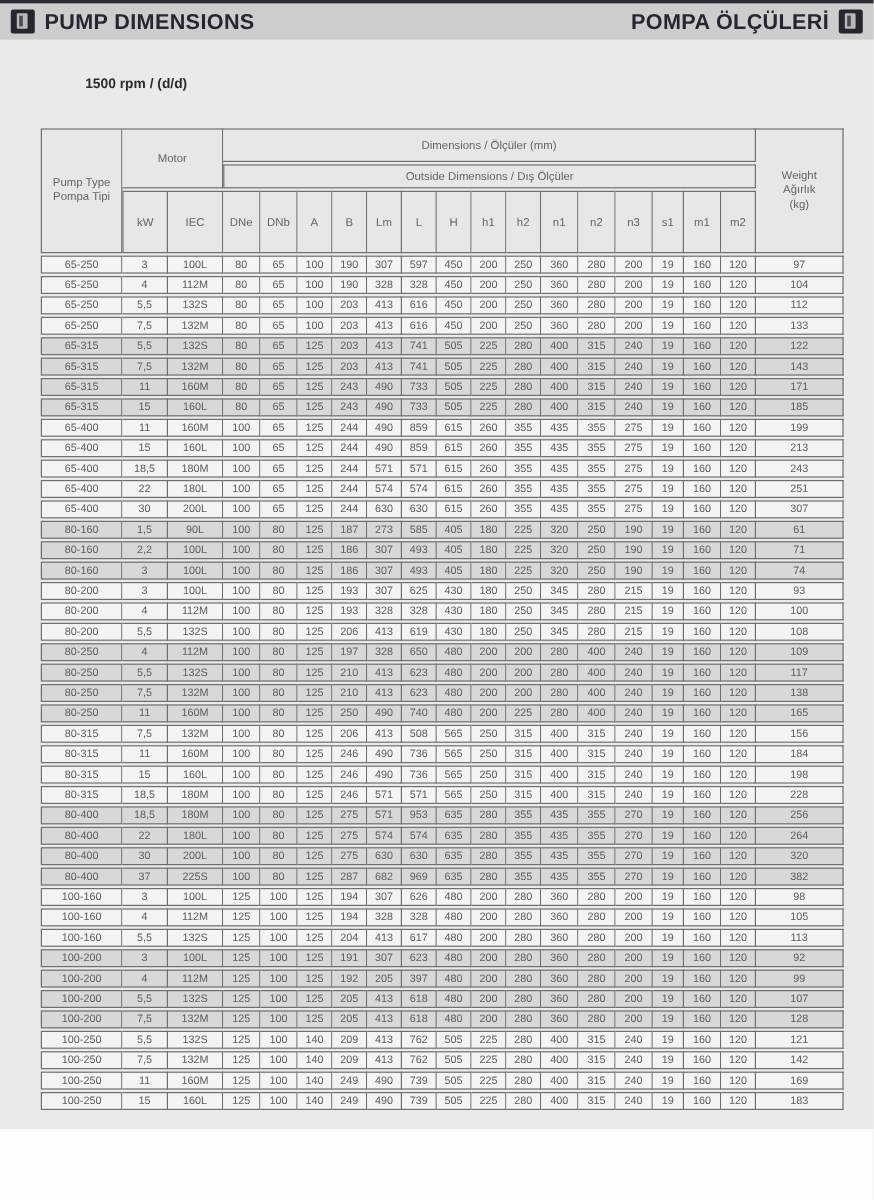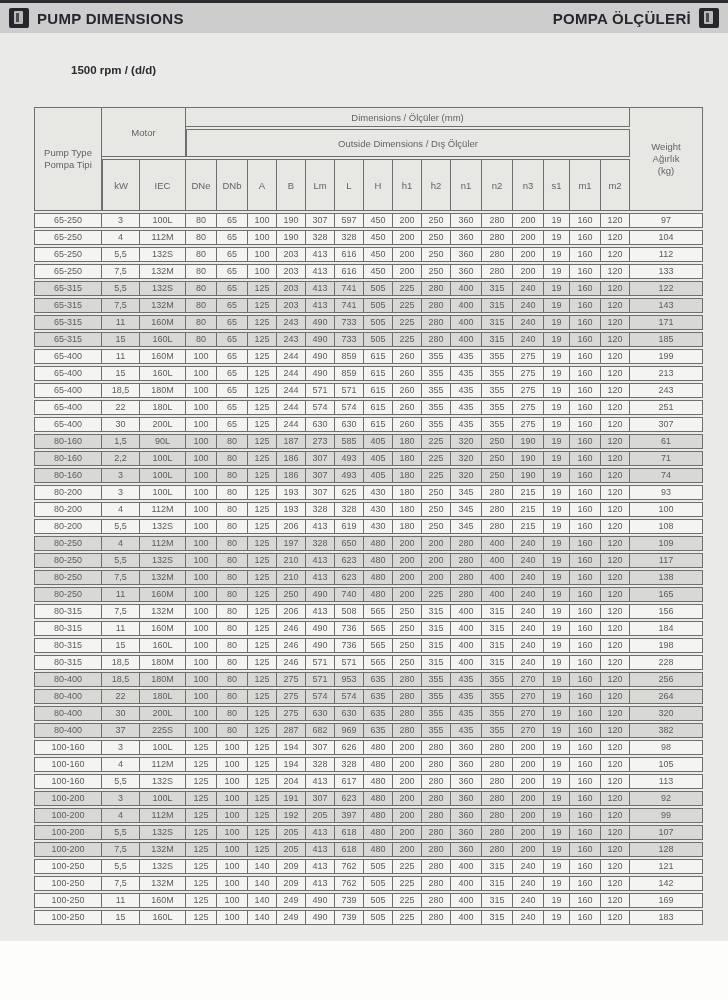--- a/index.html
+++ b/index.html
@@ -8,34 +8,34 @@
   }
   *{margin:0;padding:0;box-sizing:border-box;}
   html,body{width:728px;}
   body{width:728px;height:1000px;background:#fdfdfb;position:relative;
        font-family:"Liberation Sans", sans-serif;overflow:hidden;}
   .page{position:absolute;left:0;top:0;width:728px;height:941px;background:var(--page-bg);}
   .top-rule{position:absolute;left:0;top:0;width:728px;height:3px;background:#2b2b30;}
   .banner{position:absolute;left:0;top:3px;width:728px;height:30px;background:var(--banner-bg);
           display:flex;align-items:center;justify-content:space-between;padding:0 9px;}
   .banner-side{display:flex;align-items:center;gap:8px;}
-  .banner-title{font-size:15px;font-weight:bold;color:var(--ink);letter-spacing:.3px;}
+  .banner-title{font-size:18px;font-weight:bold;color:var(--ink);letter-spacing:.3px;}
   .mini-icon{width:20px;height:20px;background:#26262c;border-radius:2px;position:relative;flex:0 0 auto;}
   .mini-icon::before{content:"";position:absolute;left:5px;top:3px;width:9px;height:13px;
           background:#b9b9b9;border-radius:1px;}
   .mini-icon::after{content:"";position:absolute;left:7px;top:5px;width:3px;height:9px;background:#4a4a4f;}
   .subtitle{position:absolute;left:71px;top:64px;font-size:11.5px;font-weight:bold;color:#2b2b2f;}
   table{position:absolute;left:34px;top:105px;width:661px;table-layout:fixed;
         border-collapse:separate;border-spacing:0 2px;}
   th,td{border:1px solid var(--border);border-left:none;overflow:hidden;white-space:nowrap;}
   th:first-child,td:first-child{border-left:1px solid var(--border);}
   thead th{background:var(--header-bg);color:#636366;font-weight:normal;font-size:9.5px;
            text-align:center;vertical-align:middle;}
-  .h-row1 th{height:20px;}
-  .h-row2 th{height:28px;}
+  .h-row1 th{height:28px;}
+  .h-row2 th{height:20px;}
   .h-row3 th{height:52px;}
   th.span-cell{line-height:1.25;}
   tbody td{height:13px;line-height:13px;font-size:9px;color:var(--cell-text);text-align:center;}
   tbody tr.light td{background:var(--row-light);}
   tbody tr.shaded td{background:var(--row-shaded);}
 </style>
 </head>
 <body>
 
 <div class="page">

